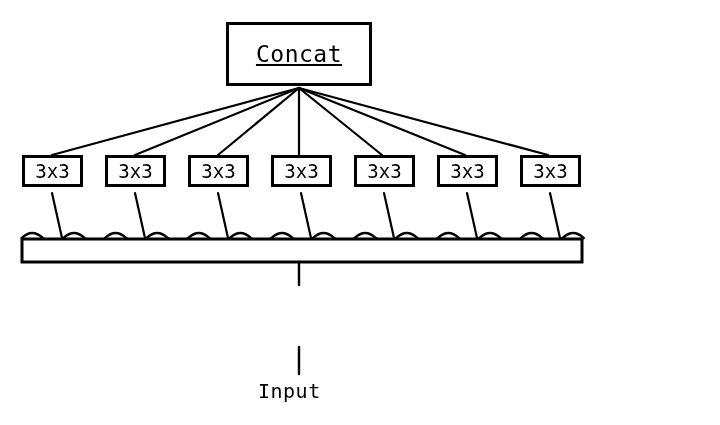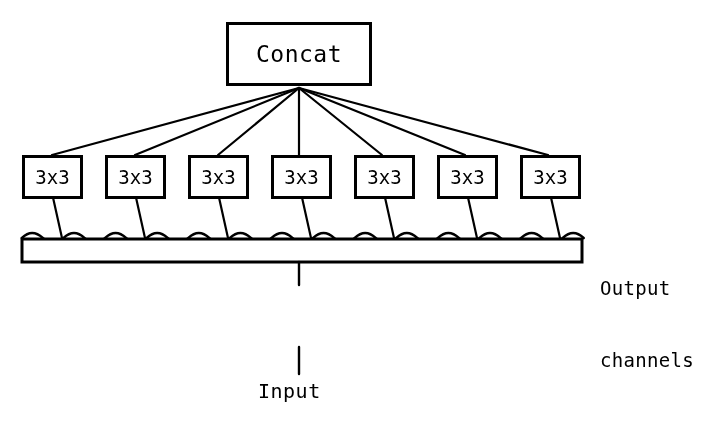--- a/index.html
+++ b/index.html
@@ -37,33 +37,34 @@
     font-family: "DejaVu Sans Mono", "Liberation Mono", monospace;
     white-space: pre;
   }
   .concat-box {
     left: 226px;
     top: 22px;
     width: 146px;
     height: 64px;
     font-size: 23px;
     letter-spacing: 0.5px;
+    text-decoration: underline;
   }
   .conv-box {
     left: 228px;
     top: 285px;
     width: 143px;
     height: 62px;
     font-size: 21px;
     letter-spacing: 0.5px;
   }
   .k3-box {
     top: 155px;
     width: 61px;
-    height: 44px;
+    height: 32px;
     font-size: 19px;
     border-width: 3px;
   }
   .plain-label {
     position: absolute;
     color: #000000;
     font-family: "DejaVu Sans Mono", "Liberation Mono", monospace;
     white-space: pre;
   }
   .output-label {
@@ -144,22 +145,18 @@
   <div class="node-box concat-box">Concat</div>
 
   <div class="node-box k3-box" style="left:22px;">3x3</div>
   <div class="node-box k3-box" style="left:105px;">3x3</div>
   <div class="node-box k3-box" style="left:188px;">3x3</div>
   <div class="node-box k3-box" style="left:271px;">3x3</div>
   <div class="node-box k3-box" style="left:354px;">3x3</div>
   <div class="node-box k3-box" style="left:437px;">3x3</div>
   <div class="node-box k3-box" style="left:520px;">3x3</div>
 
-  <div class="plain-label output-label">
-    <div>Output</div>
-    <div>channels</div>
-  </div>
 
 
   <div class="plain-label input-label">Input</div>
 
 
 </div>
 
 </body></html>

